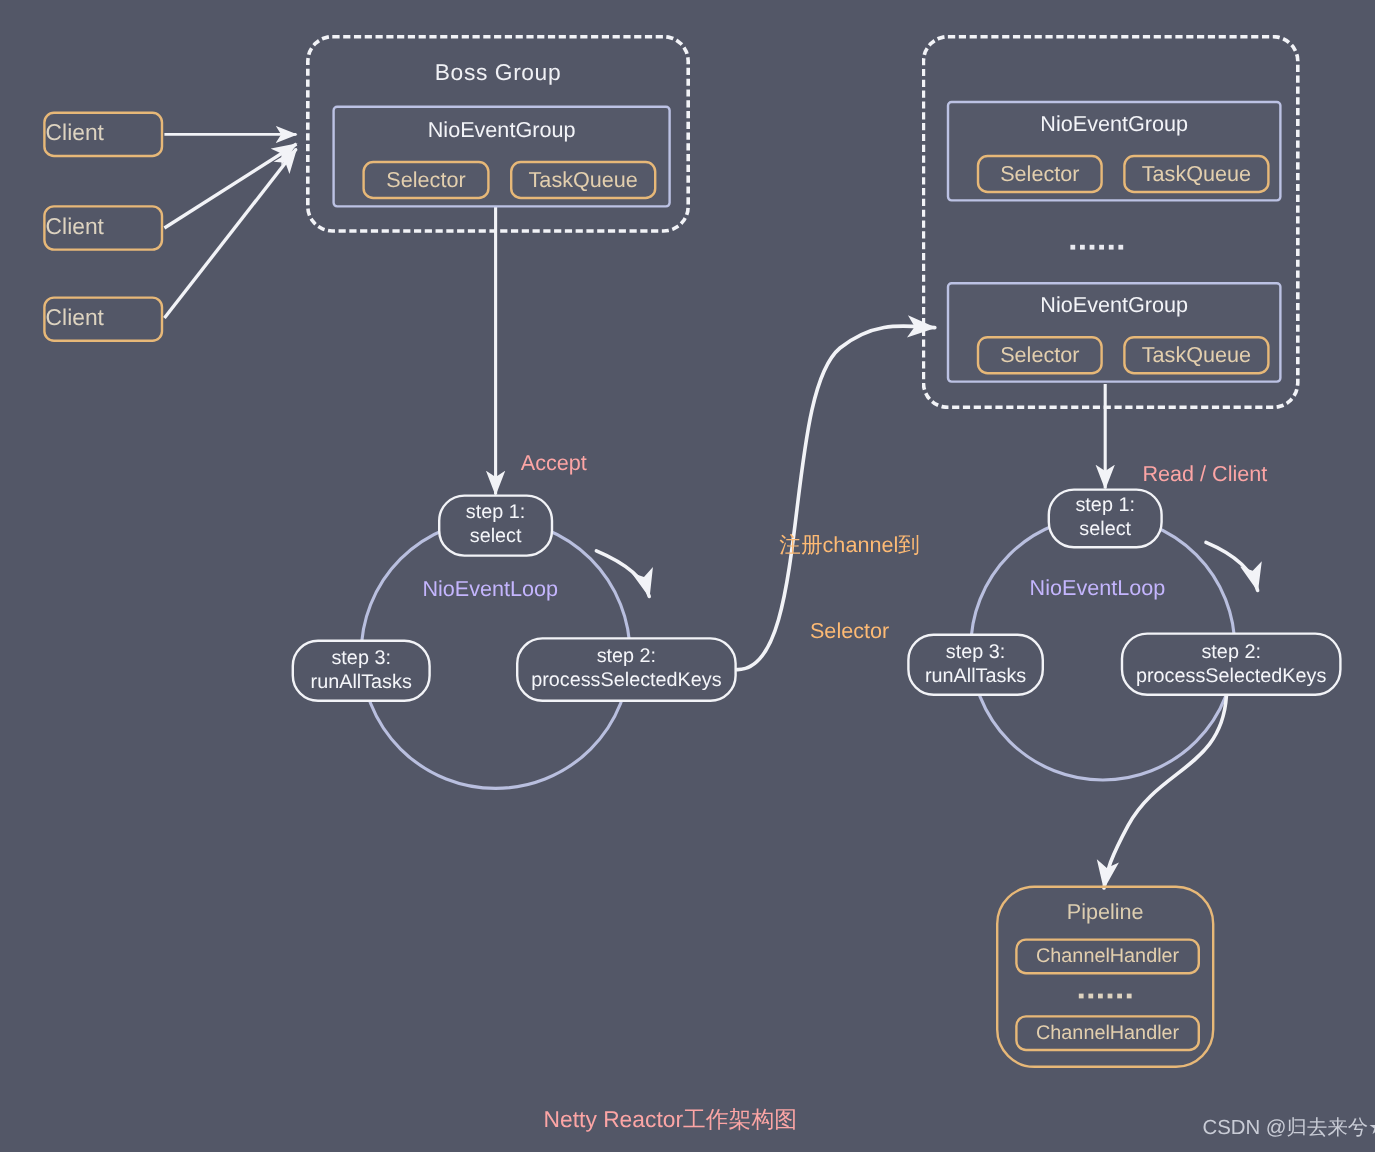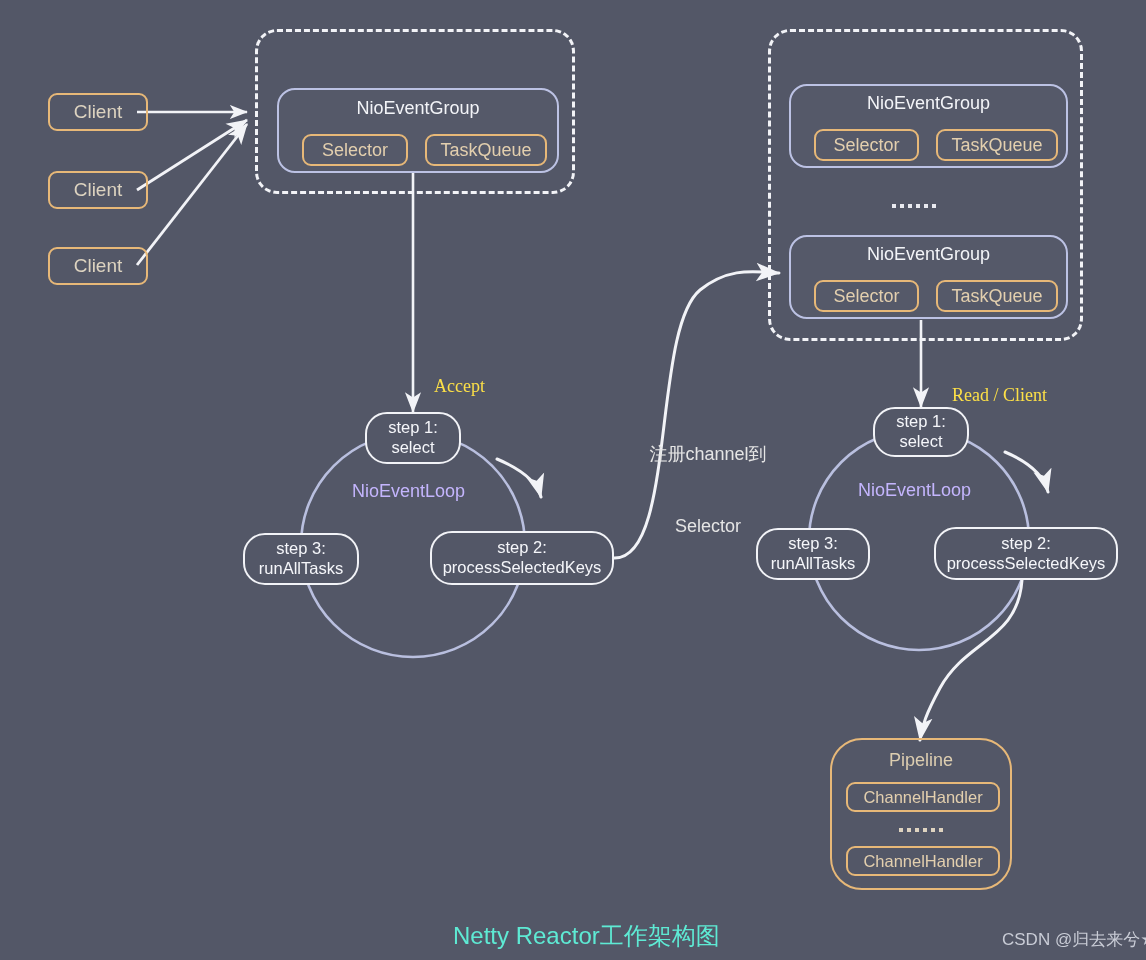--- a/index.html
+++ b/index.html
@@ -49,21 +49,21 @@
     color: #f0f1f5;
     font-size: 19px;
     letter-spacing: .5px;
   }
 
   
   .neg-box {
     position: absolute;
     box-sizing: border-box;
     border: 2.5px solid #bcc2e4;
-    border-radius: 18px;
+    border-radius: 4px;
     background: rgba(255,255,255,0.015);
   }
   .neg-title {
     position: absolute;
     left: 0;
     width: 100%;
     text-align: center;
     color: #f3f4f8;
     font-size: 18px;
   }
@@ -86,22 +86,20 @@
   
   .client {
     position: absolute;
     box-sizing: border-box;
     border: 2.5px solid #e7b878;
     border-radius: 9px;
     color: #ddd3c0;
     font-size: 19px;
     display: flex;
     align-items: center;
-    justify-content: center;
-    margin-left: 12px;
   }
 
   
   .step {
     position: absolute;
     box-sizing: border-box;
     border: 2.5px solid #f2f3f7;
     border-radius: 22px;
     background: #535767;
     color: #f5f6fa;
@@ -119,26 +117,25 @@
     position: absolute;
     color: #f2f3f8;
     white-space: pre;
   }
   .loop-label {
     font-size: 18px;
     color: #c4b5fd;
   }
   .edge-label {
     font-size: 18px;
-    color: #fde047;
-    font-family: Liberation Serif, serif;
+    color: #fca5a5;
   }
   .center-label {
     font-size: 18px;
-    color: #e5e5e5;
+    color: #fdba74;
     text-align: center;
     line-height: 1.35;
   }
 
   .dots {
     position: absolute;
     display: flex;
     gap: 4px;
     align-items: center;
   }
@@ -161,22 +158,22 @@
     position: absolute;
     left: 0;
     width: 100%;
     text-align: center;
     color: #dccdb0;
     font-size: 18px;
   }
 
   .caption {
     position: absolute;
-    color: #5eead4;
-    font-size: 24px;
+    color: #fca5a5;
+    font-size: 19px;
     white-space: pre;
   }
   .watermark {
     position: absolute;
     color: #c9ccd6;
     font-size: 17px;
     white-space: pre;
   }
 </style>
 </head>
@@ -221,20 +218,21 @@
     <span>Client</span>
   </div>
   <div class="client" style="left:36px; top:171px; width:100px; height:38px;">
     <span>Client</span>
   </div>
   <div class="client" style="left:36px; top:247px; width:100px; height:38px;">
     <span>Client</span>
   </div>
 
   <div class="box group-dashed" style="left:255px; top:29px; width:320px; height:165px;">
+    <div class="group-title" style="top:19px;">Boss Group</div>
 
     <div class="neg-box" style="left:19px; top:56px; width:282px; height:85px;">
       <div class="neg-title" style="top:8px;">NioEventGroup</div>
       <div class="pill" style="left:23px; top:44px; width:106px; height:32px;">
         <span>Selector</span>
       </div>
       <div class="pill" style="left:146px; top:44px; width:122px; height:32px;">
         <span>TaskQueue</span>
       </div>
     </div>

